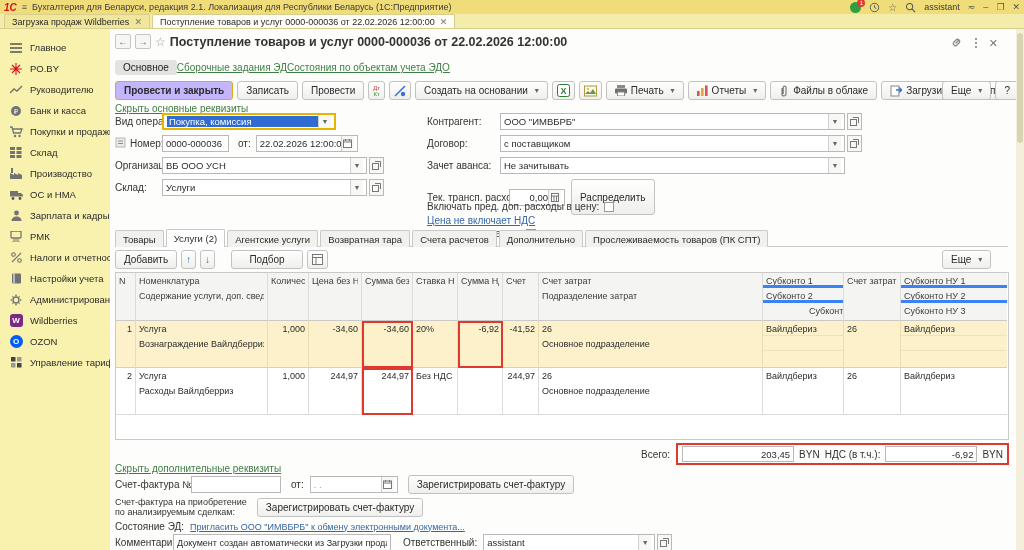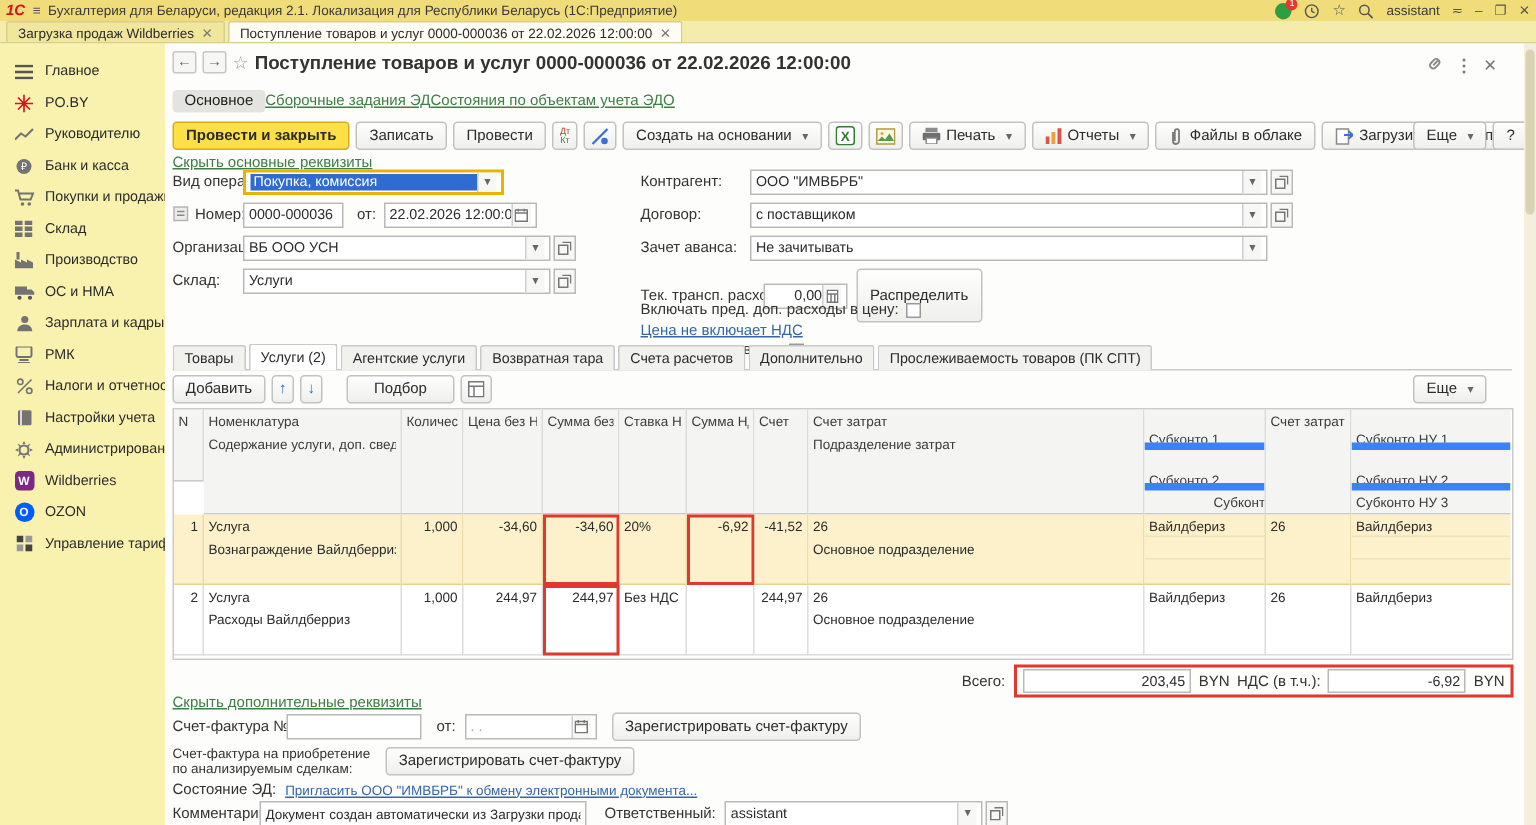--- a/index.html
+++ b/index.html
@@ -50,21 +50,21 @@
   .doc-title { font-size:12.5px; font-weight:bold; color:#333; white-space:nowrap; }
   .star { color:#9a9a9a; font-size:12px; }
 
   .navtab-active { background:#e3e3df; border-radius:3px; padding:2px 8px; font-size:10px; color:#222; }
   .glink { color:#3e7e44; text-decoration:underline; font-size:10px; cursor:pointer; white-space:nowrap; }
   .blink { color:#3567a8; text-decoration:underline; font-size:10px; cursor:pointer; white-space:nowrap; }
 
   .btn { height:19px; border:1px solid #c2c2c2; background:linear-gradient(#fefefe,#efefec);
     border-radius:3px; padding:0 8px; font-size:10px; display:inline-flex; align-items:center; gap:4px;
     color:#2b2b2b; white-space:nowrap; }
-  .btn.primary { background:#fde047; border-color:#d8ae12; font-weight:bold; }
+  .btn.primary { background:#c4b5fd; border-color:#d8ae12; font-weight:bold; }
   .btn.iconbtn { padding:0 4px; }
   .caret::after { content:"▾"; font-size:8px; color:#666; margin-left:3px; }
   .toolbar { display:flex; gap:4px; align-items:center; }
 
   .lbl { font-size:10px; color:#333; white-space:nowrap; }
   .fld { height:17px; border:1px solid #b9b9b9; background:#fff; display:flex; align-items:center;
     font-size:9.5px; padding:0 3px; overflow:hidden; white-space:nowrap; }
   .fld .val { flex:1; overflow:hidden; }
   .fld .num { text-align:right; }
   .combo { width:13px; height:100%; border-left:1px solid #cfcfcf; color:#666; font-size:7px;
@@ -83,21 +83,21 @@
   .tabstrip-line { position:absolute; left:5px; width:893px; height:1px; background:#c9c9c9; }
 
   
   .grid { position:absolute; border:1px solid #c9c9c9; background:#fff; overflow:hidden; }
   .trow { display:grid; grid-template-columns:20px 132px 41px 53px 51px 45px 45px 36px 224px 81px 57px 106px; }
   .cell { border-right:1px solid #dcdcdc; border-bottom:1px solid #dcdcdc; font-size:9px;
     padding:1px 3px; overflow:hidden; }
   .hdr .cell { background:#f4f4f2; color:#3c3c3c; border-bottom:1px solid #c9c9c9; }
   .line { height:15px; line-height:15px; overflow:hidden; white-space:nowrap; }
   .hline { height:15px; line-height:15px; overflow:hidden; white-space:nowrap; }
-  .hline.bb { border-bottom:5px solid #3b82f6;margin-top:12px; }
+  .hline.bb { border-bottom:3px solid #3b82f6; }
   .r { text-align:right; }
   .row1 .cell { background:#fcf1cb; border-right-color:#ecdcae; border-bottom-color:#e6d194; }
   .row1 .nmark { background-color:#f5d härte; }
   .nmark { background-color:#f4d57b;
     background-image:radial-gradient(#dca438 0.8px, transparent 0.9px); background-size:4px 4px; }
   .redcell { outline:2px solid #e0372e; outline-offset:-2px; }
   .subline.bb1 { border-bottom:1px solid #efe2ba; }
 
   .totals-red { display:flex; align-items:center; gap:5px; border:2px solid #e0372e; padding:1px 4px; }
   .tot-box { width:112px; height:16px; border:1px solid #b9b9b9; background:#fff; font-size:9.5px;

